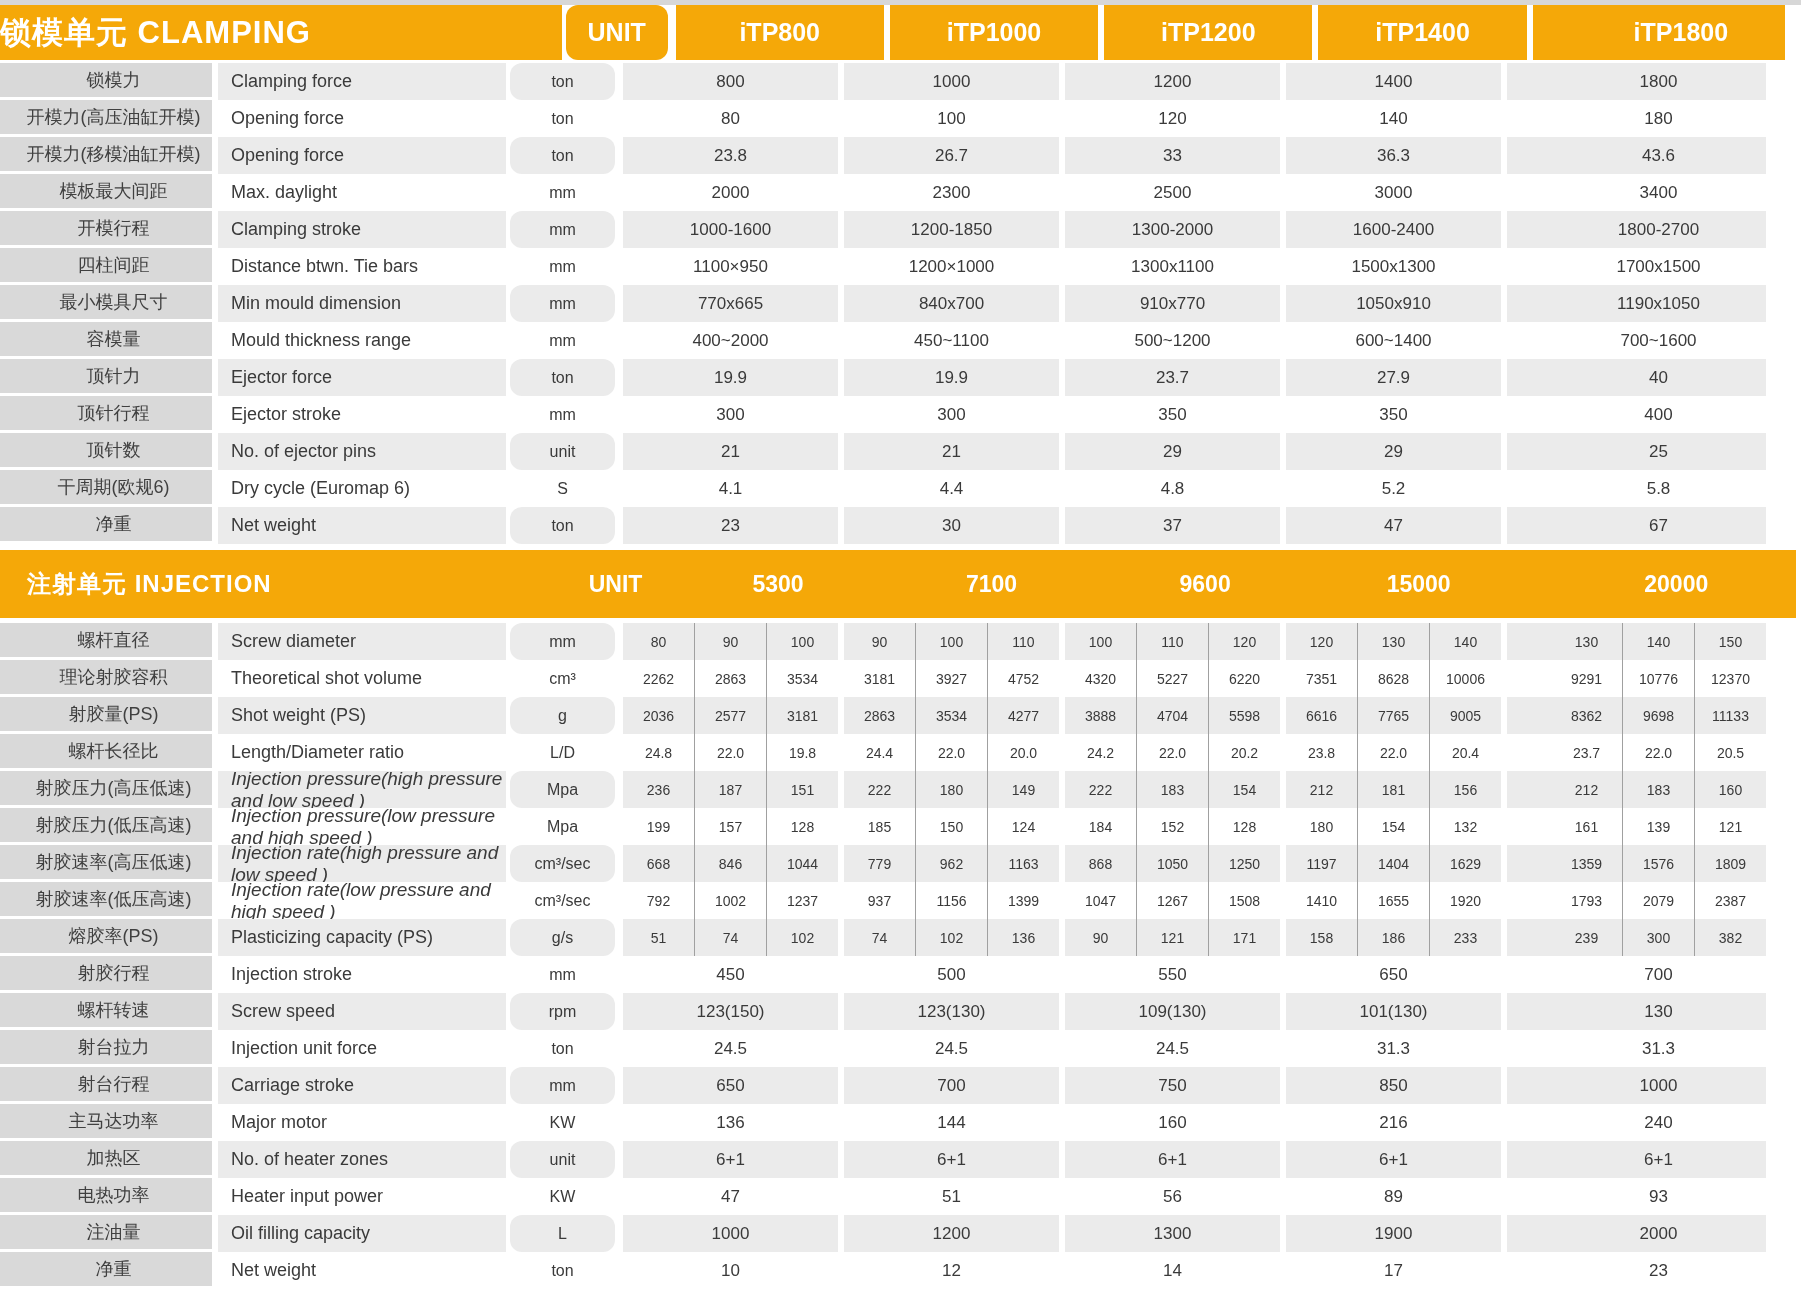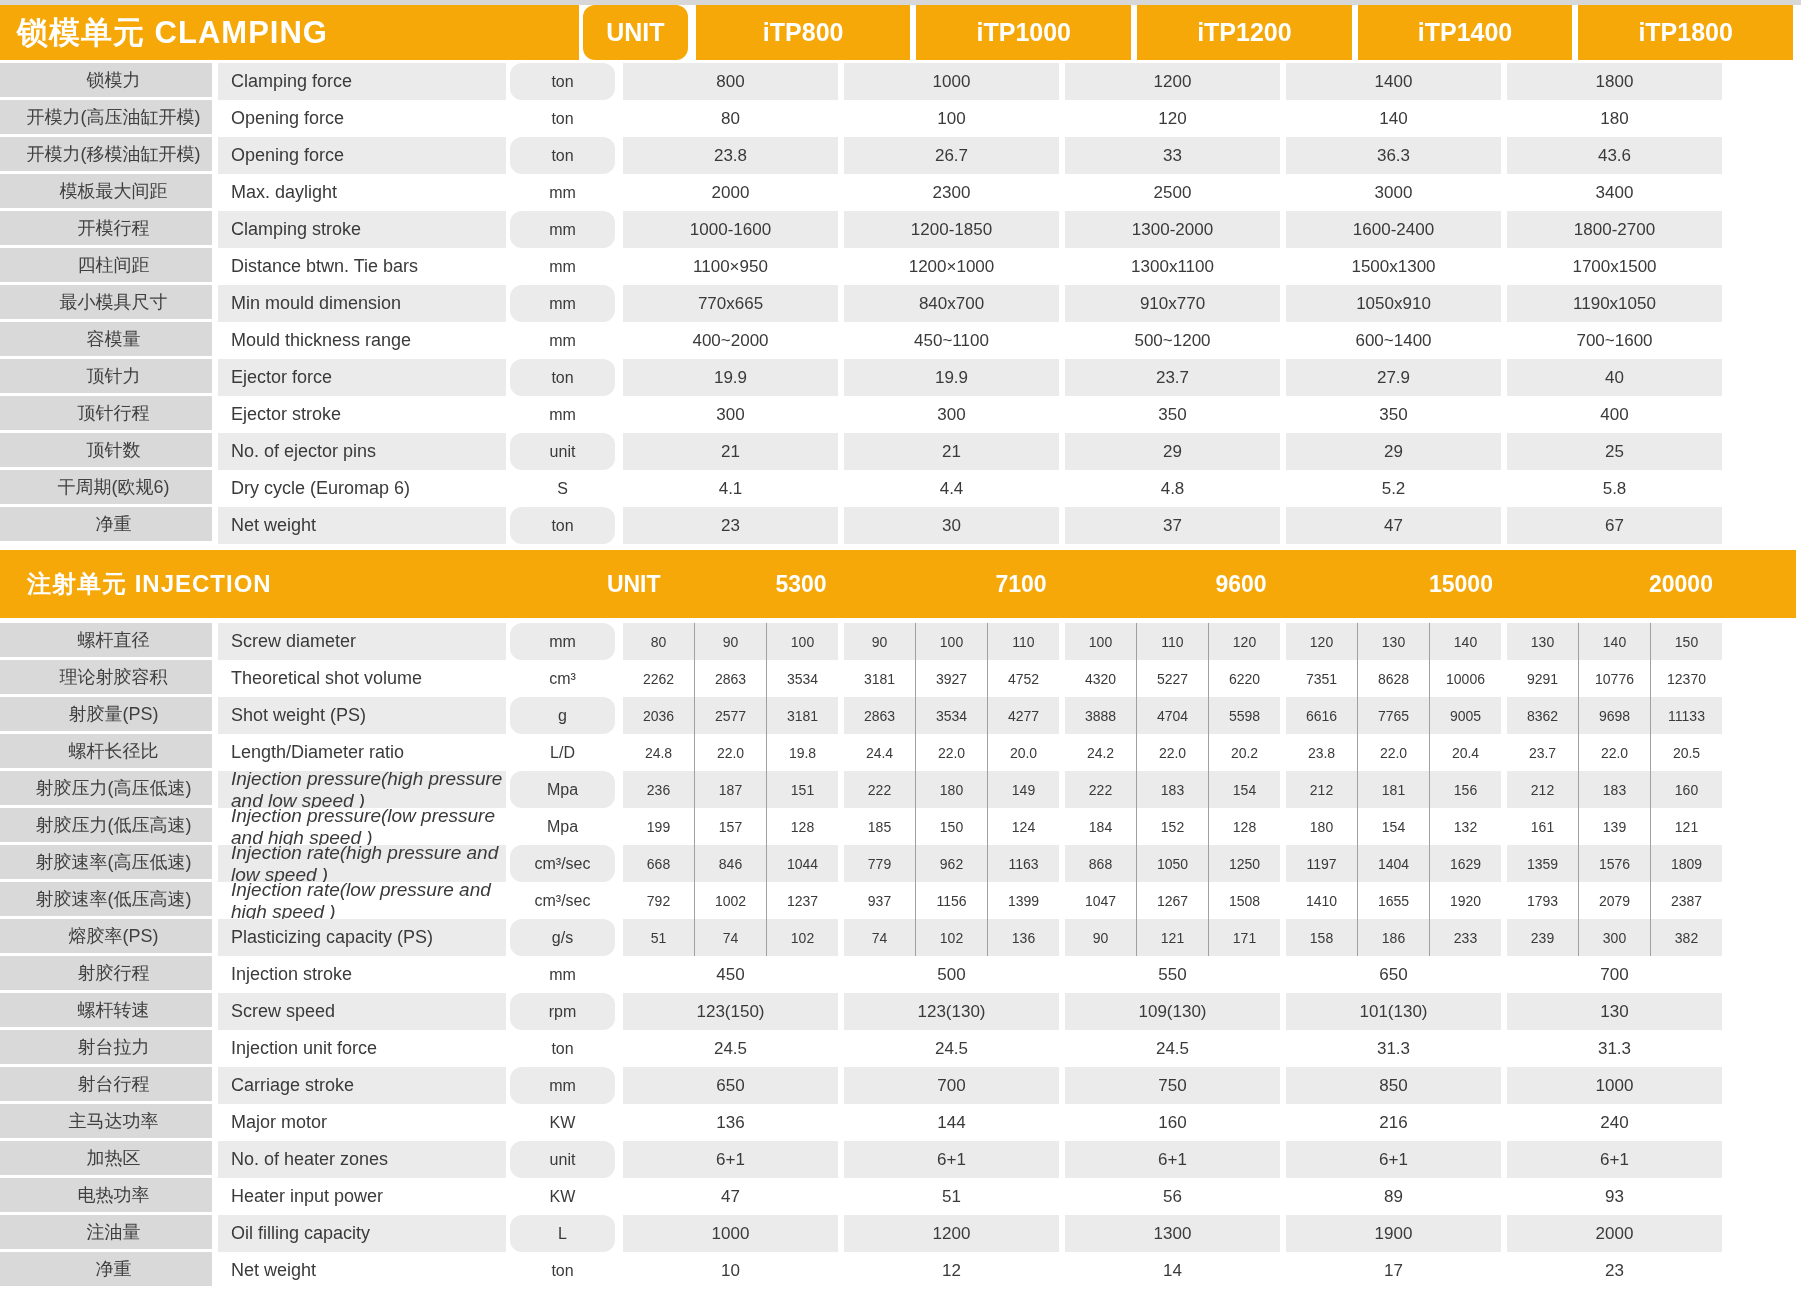--- a/index.html
+++ b/index.html
@@ -6,27 +6,27 @@
   body{font-family:"Liberation Sans","DejaVu Sans",sans-serif;color:#3a3a3a;}
   .sheet{position:relative;width:1801px;height:1294px;background:#fff;overflow:hidden;}
   .top-sliver{height:5px;background:#d7d7d7;}
 
   
   .t-row,.hdr,.inj-band-inner{display:flex;}
   .c-cn{width:212px;margin-right:6px;padding-left:15px;}
   .c-en{width:288px;margin-right:4px;}
   .c-unit{width:105px;margin-right:8px;border-radius:12px;}
   .c-grp{width:215px;margin-right:6px;}
-  .c-grp.last{margin-right:8px;}
+  .c-grp.last{margin-right:16px;padding-left:44px;}
   .c-title{width:580px;margin-right:4px;}
 
   
   .hdr{height:55px;margin-bottom:3px;}
   .hdr>div{background:#F5A808;color:#fff;font-weight:bold;display:flex;align-items:center;justify-content:center;}
-  .hdr .c-title{justify-content:flex-start;padding-left:17px;box-sizing:border-box;font-size:31px;letter-spacing:1px;}
+  .hdr .c-title{justify-content:flex-start;box-sizing:border-box;font-size:31px;letter-spacing:1px;}
   .hdr .c-unit{font-size:25px;}
   .hdr .c-grp{font-size:25px;}
 
   .inj-band{background:#F5A808;height:68px;margin:6px 0 5px 0;width:1796px;}
   .inj-band-inner{height:100%;}
   .inj-band-inner>div{color:#fff;font-weight:bold;display:flex;align-items:center;justify-content:center;font-size:23px;}
   .inj-band-inner .c-title{justify-content:flex-start;padding-left:27px;box-sizing:border-box;font-size:24px;letter-spacing:1px;}
 
   
   .t-row{height:37px;}

